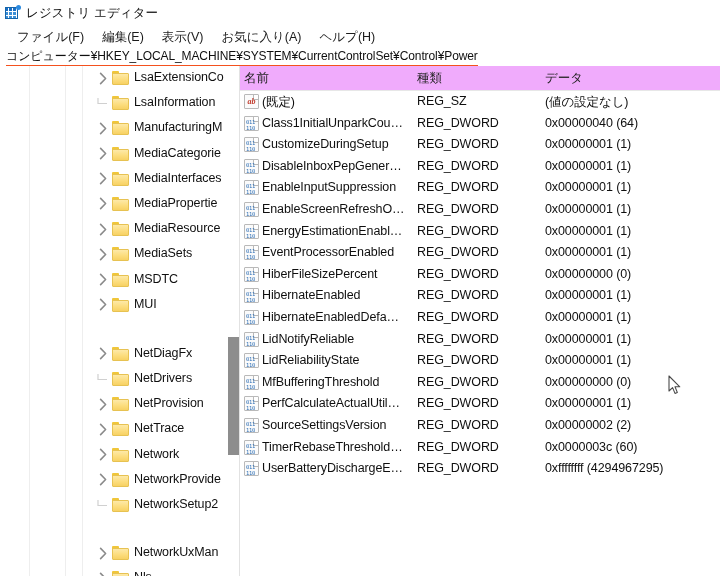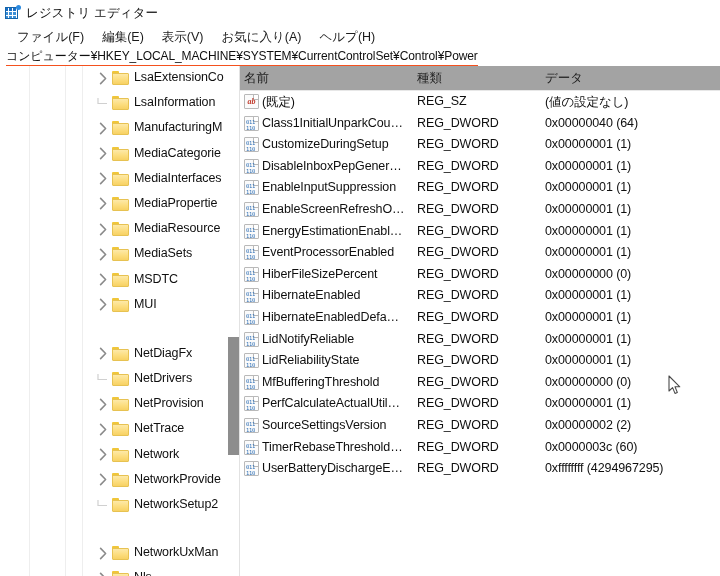--- a/index.html
+++ b/index.html
@@ -228,21 +228,21 @@
     position: absolute;
     left: 240px; top: 66px;
     width: 480px;
     height: 510px;
     background: #ffffff;
     overflow: hidden;
   }
   .list-header {
     position: relative;
     height: 24px;
-    background: #a3a3a3;
+    background: #f0abfc;
     border-bottom: 1px solid #e7e7e7;
   }
   .col-head {
     position: absolute;
     top: 4px;
     font-size: 12.5px;
     color: #222222;
     white-space: nowrap;
     cursor: default;
   }

